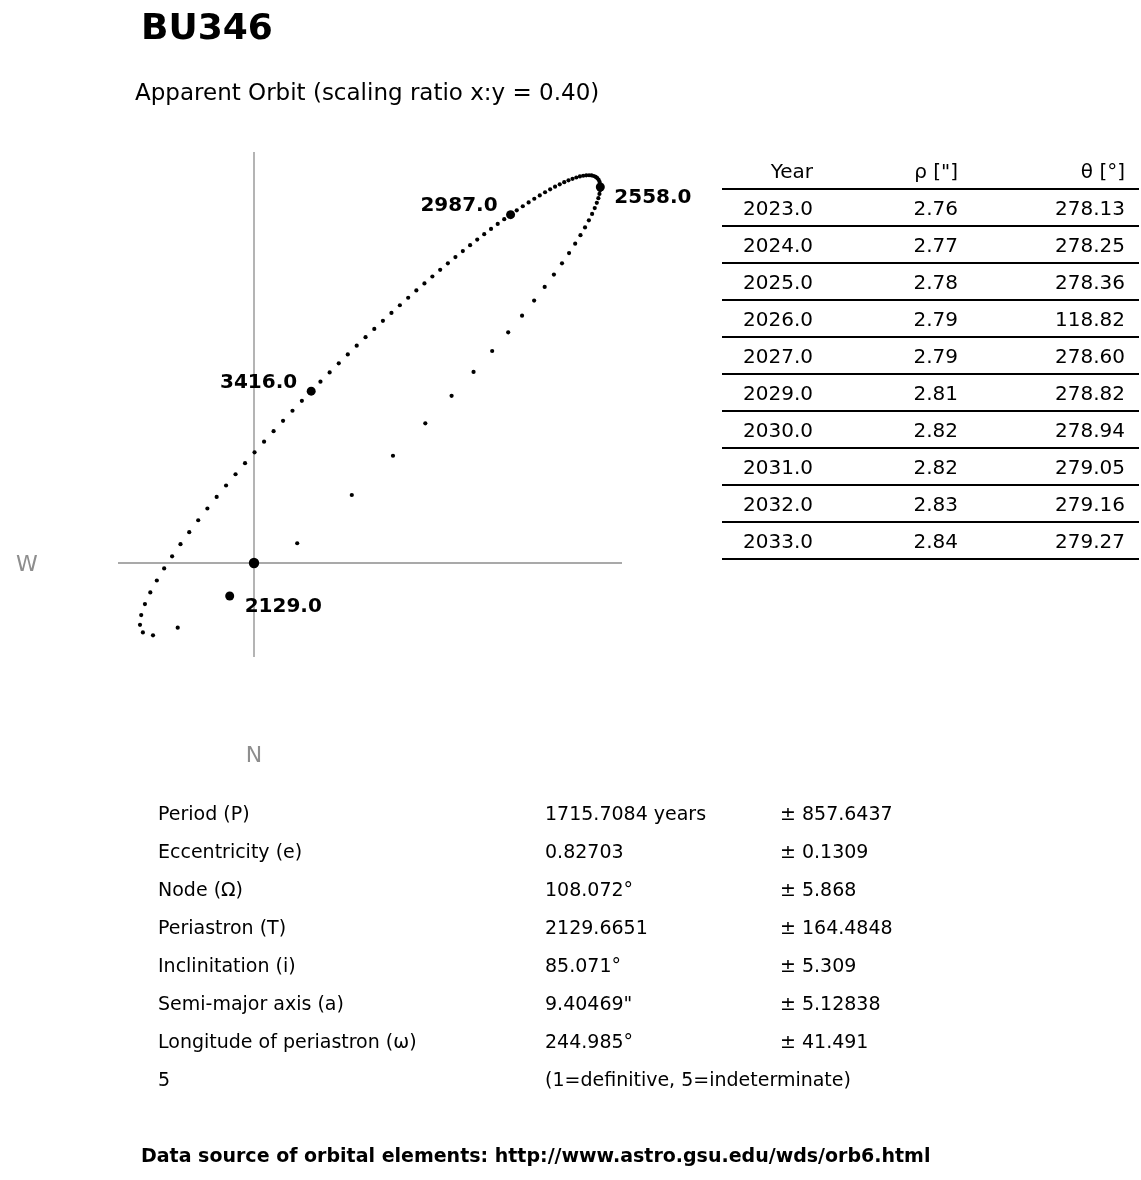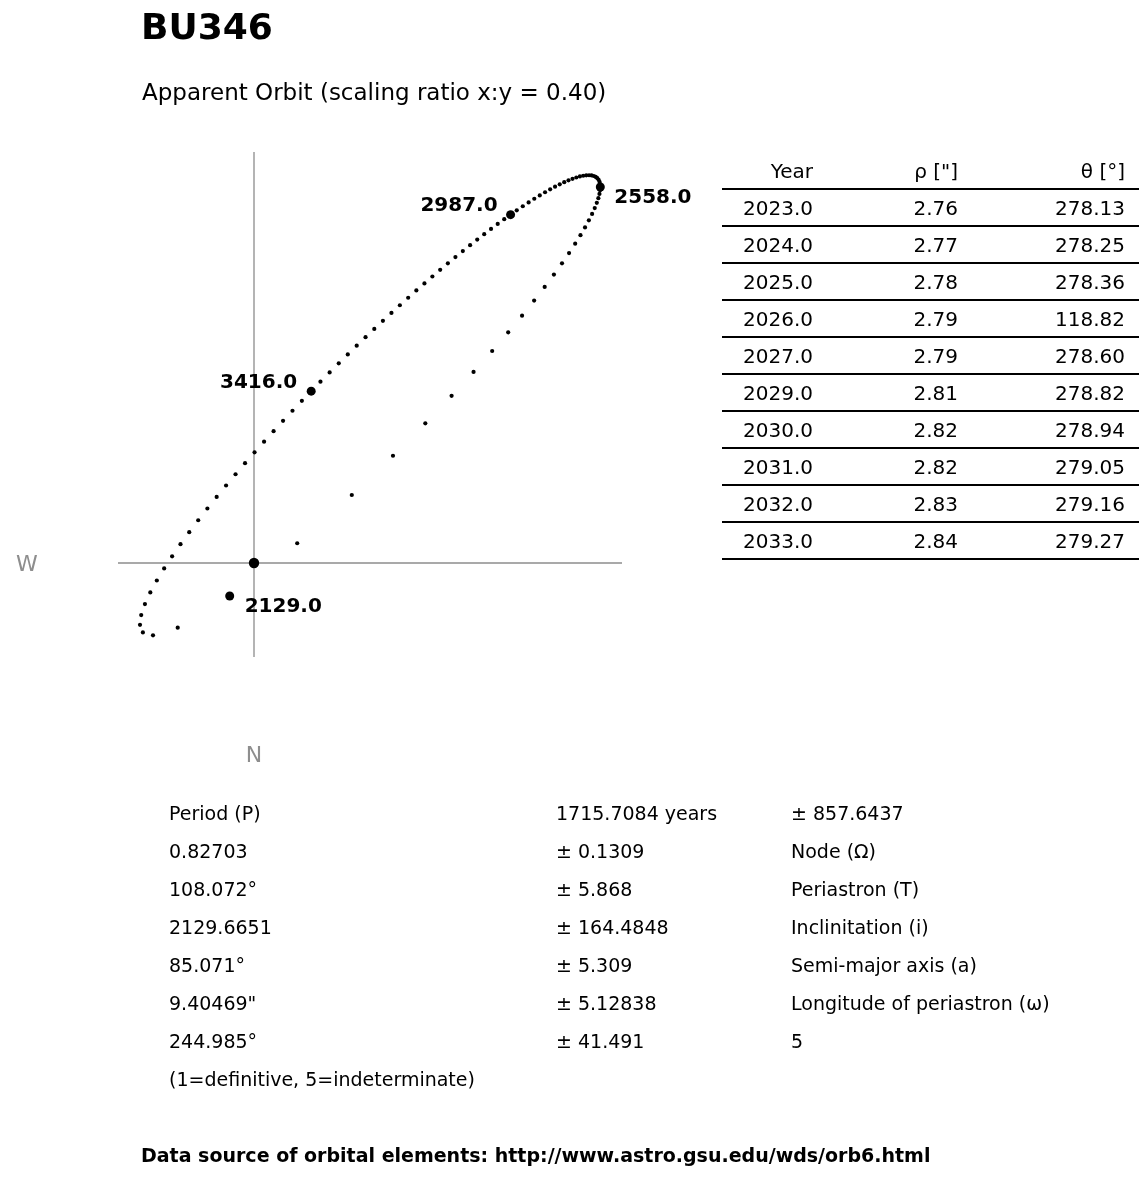--- a/index.html
+++ b/index.html
@@ -6,21 +6,21 @@
   body {
     width:1141px; height:1180px;
     background:#ffffff;
     font-family:"DejaVu Sans", sans-serif;
     color:#000;
     position:relative;
     overflow:hidden;
   }
   .abs { position:absolute; }
   #page-title { left:141px; top:6px; font-size:36px; font-weight:bold; }
-  #page-subtitle { left:142px; top:79px; font-size:23px; font-weight:normal; }
+  #page-subtitle { left:135px; top:79px; font-size:23px; font-weight:normal; }
 
   #plot-svg { left:0; top:0; }
   #plot-svg text { font-family:"DejaVu Sans", sans-serif; }
   #plot-svg .compass { font-size:22px; fill:#8e8e8e; }
   #plot-svg .epoch-label { font-size:20px; font-weight:bold; fill:#000; }
 
   #ephemeris-table {
     left:722px; top:153px;
     border-collapse:collapse;
     font-size:20px;
@@ -36,21 +36,20 @@
   #ephemeris-table .c0 { width:91px; }
   #ephemeris-table .c1 { width:145px; }
   #ephemeris-table .c2 { width:167px; padding-right:14px; }
 
   #orbital-elements {
     left:158px; top:794px;
     display:grid;
     grid-template-columns:387px 235px 330px;
     font-size:19px;
     line-height:38px;
-    margin-left:11px;
   }
   #orbital-elements div { white-space:nowrap; }
 
   #footer-note { left:141px; top:1144px; font-size:19px; font-weight:bold; }
 </style>
 </head>
 <body>
 
 <div class="abs" id="page-title">BU346</div>
 <div class="abs" id="page-subtitle">Apparent Orbit (scaling ratio x:y = 0.40)</div>
@@ -234,20 +233,21 @@
         <td class="c1">2.84</td>
         <td class="c2">279.27</td>
       </tr>
     </tbody>
 </table>
 
 <div class="abs" id="orbital-elements">
     <div>Period (P)</div>
     <div>1715.7084 years</div>
     <div>± 857.6437</div>
+    <div>Eccentricity (e)</div>
     <div>0.82703</div>
     <div>± 0.1309</div>
     <div>Node (Ω)</div>
     <div>108.072°</div>
     <div>± 5.868</div>
     <div>Periastron (T)</div>
     <div>2129.6651</div>
     <div>± 164.4848</div>
     <div>Inclinitation (i)</div>
     <div>85.071°</div>

